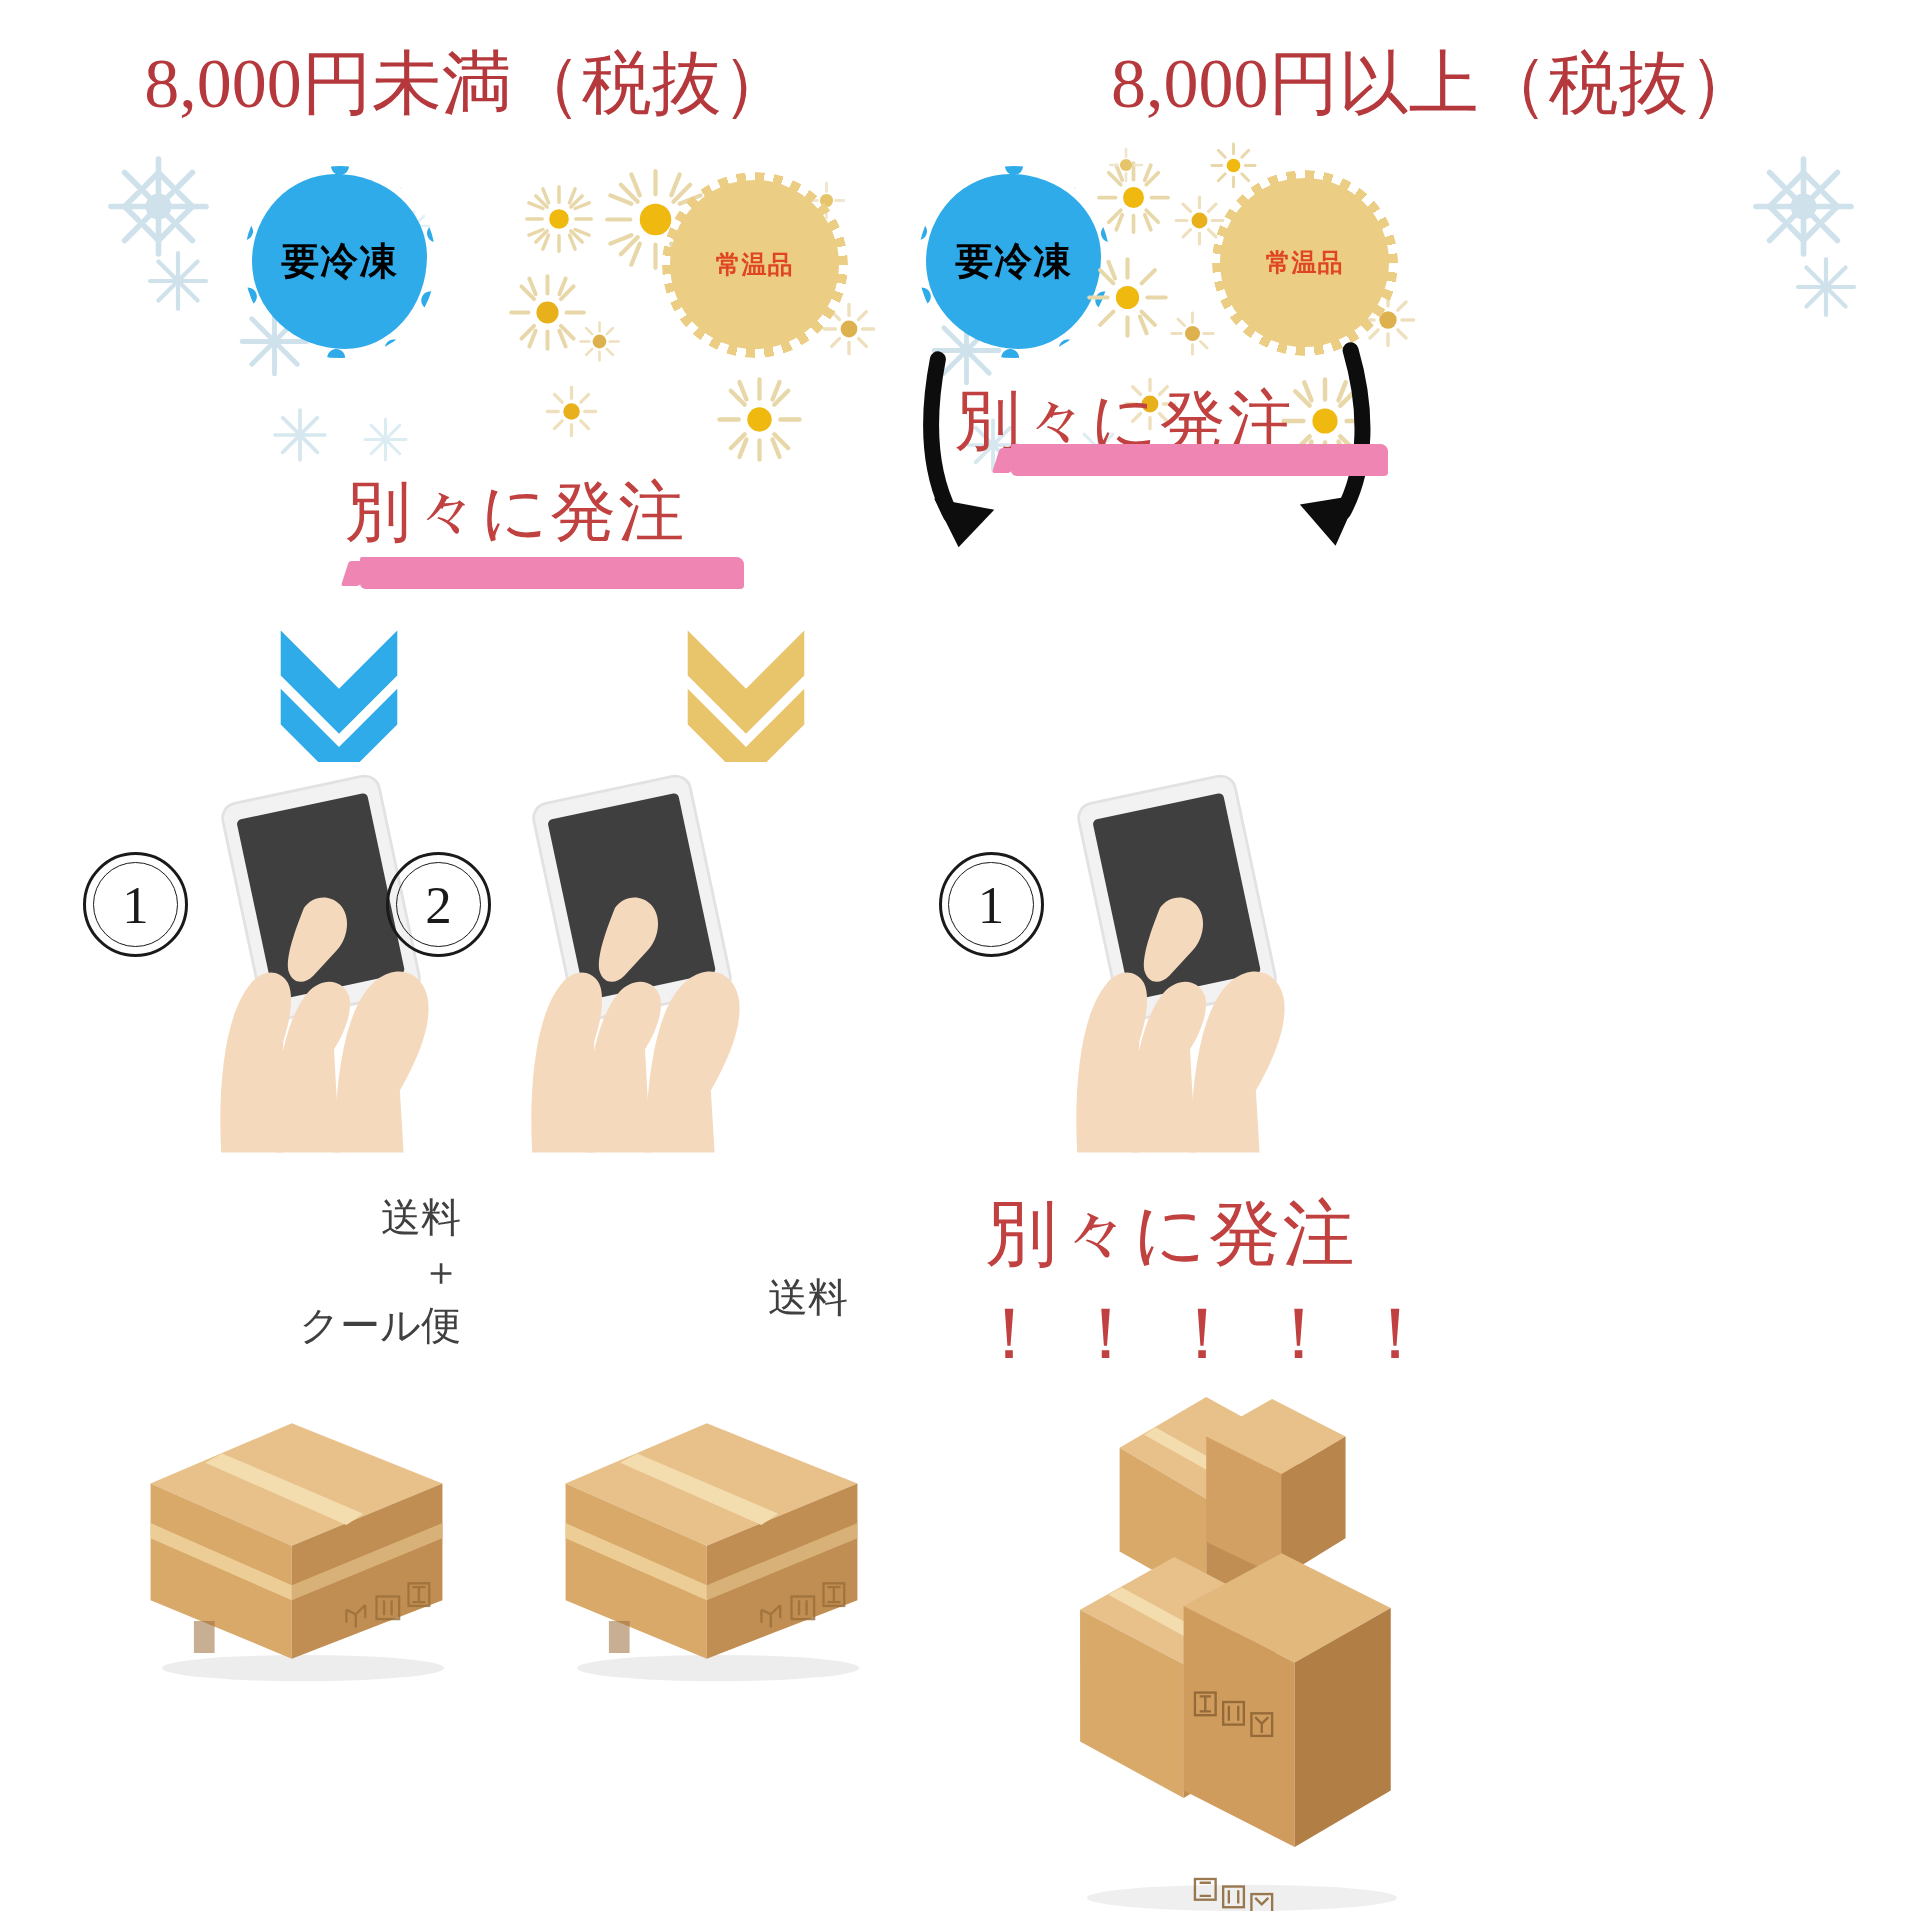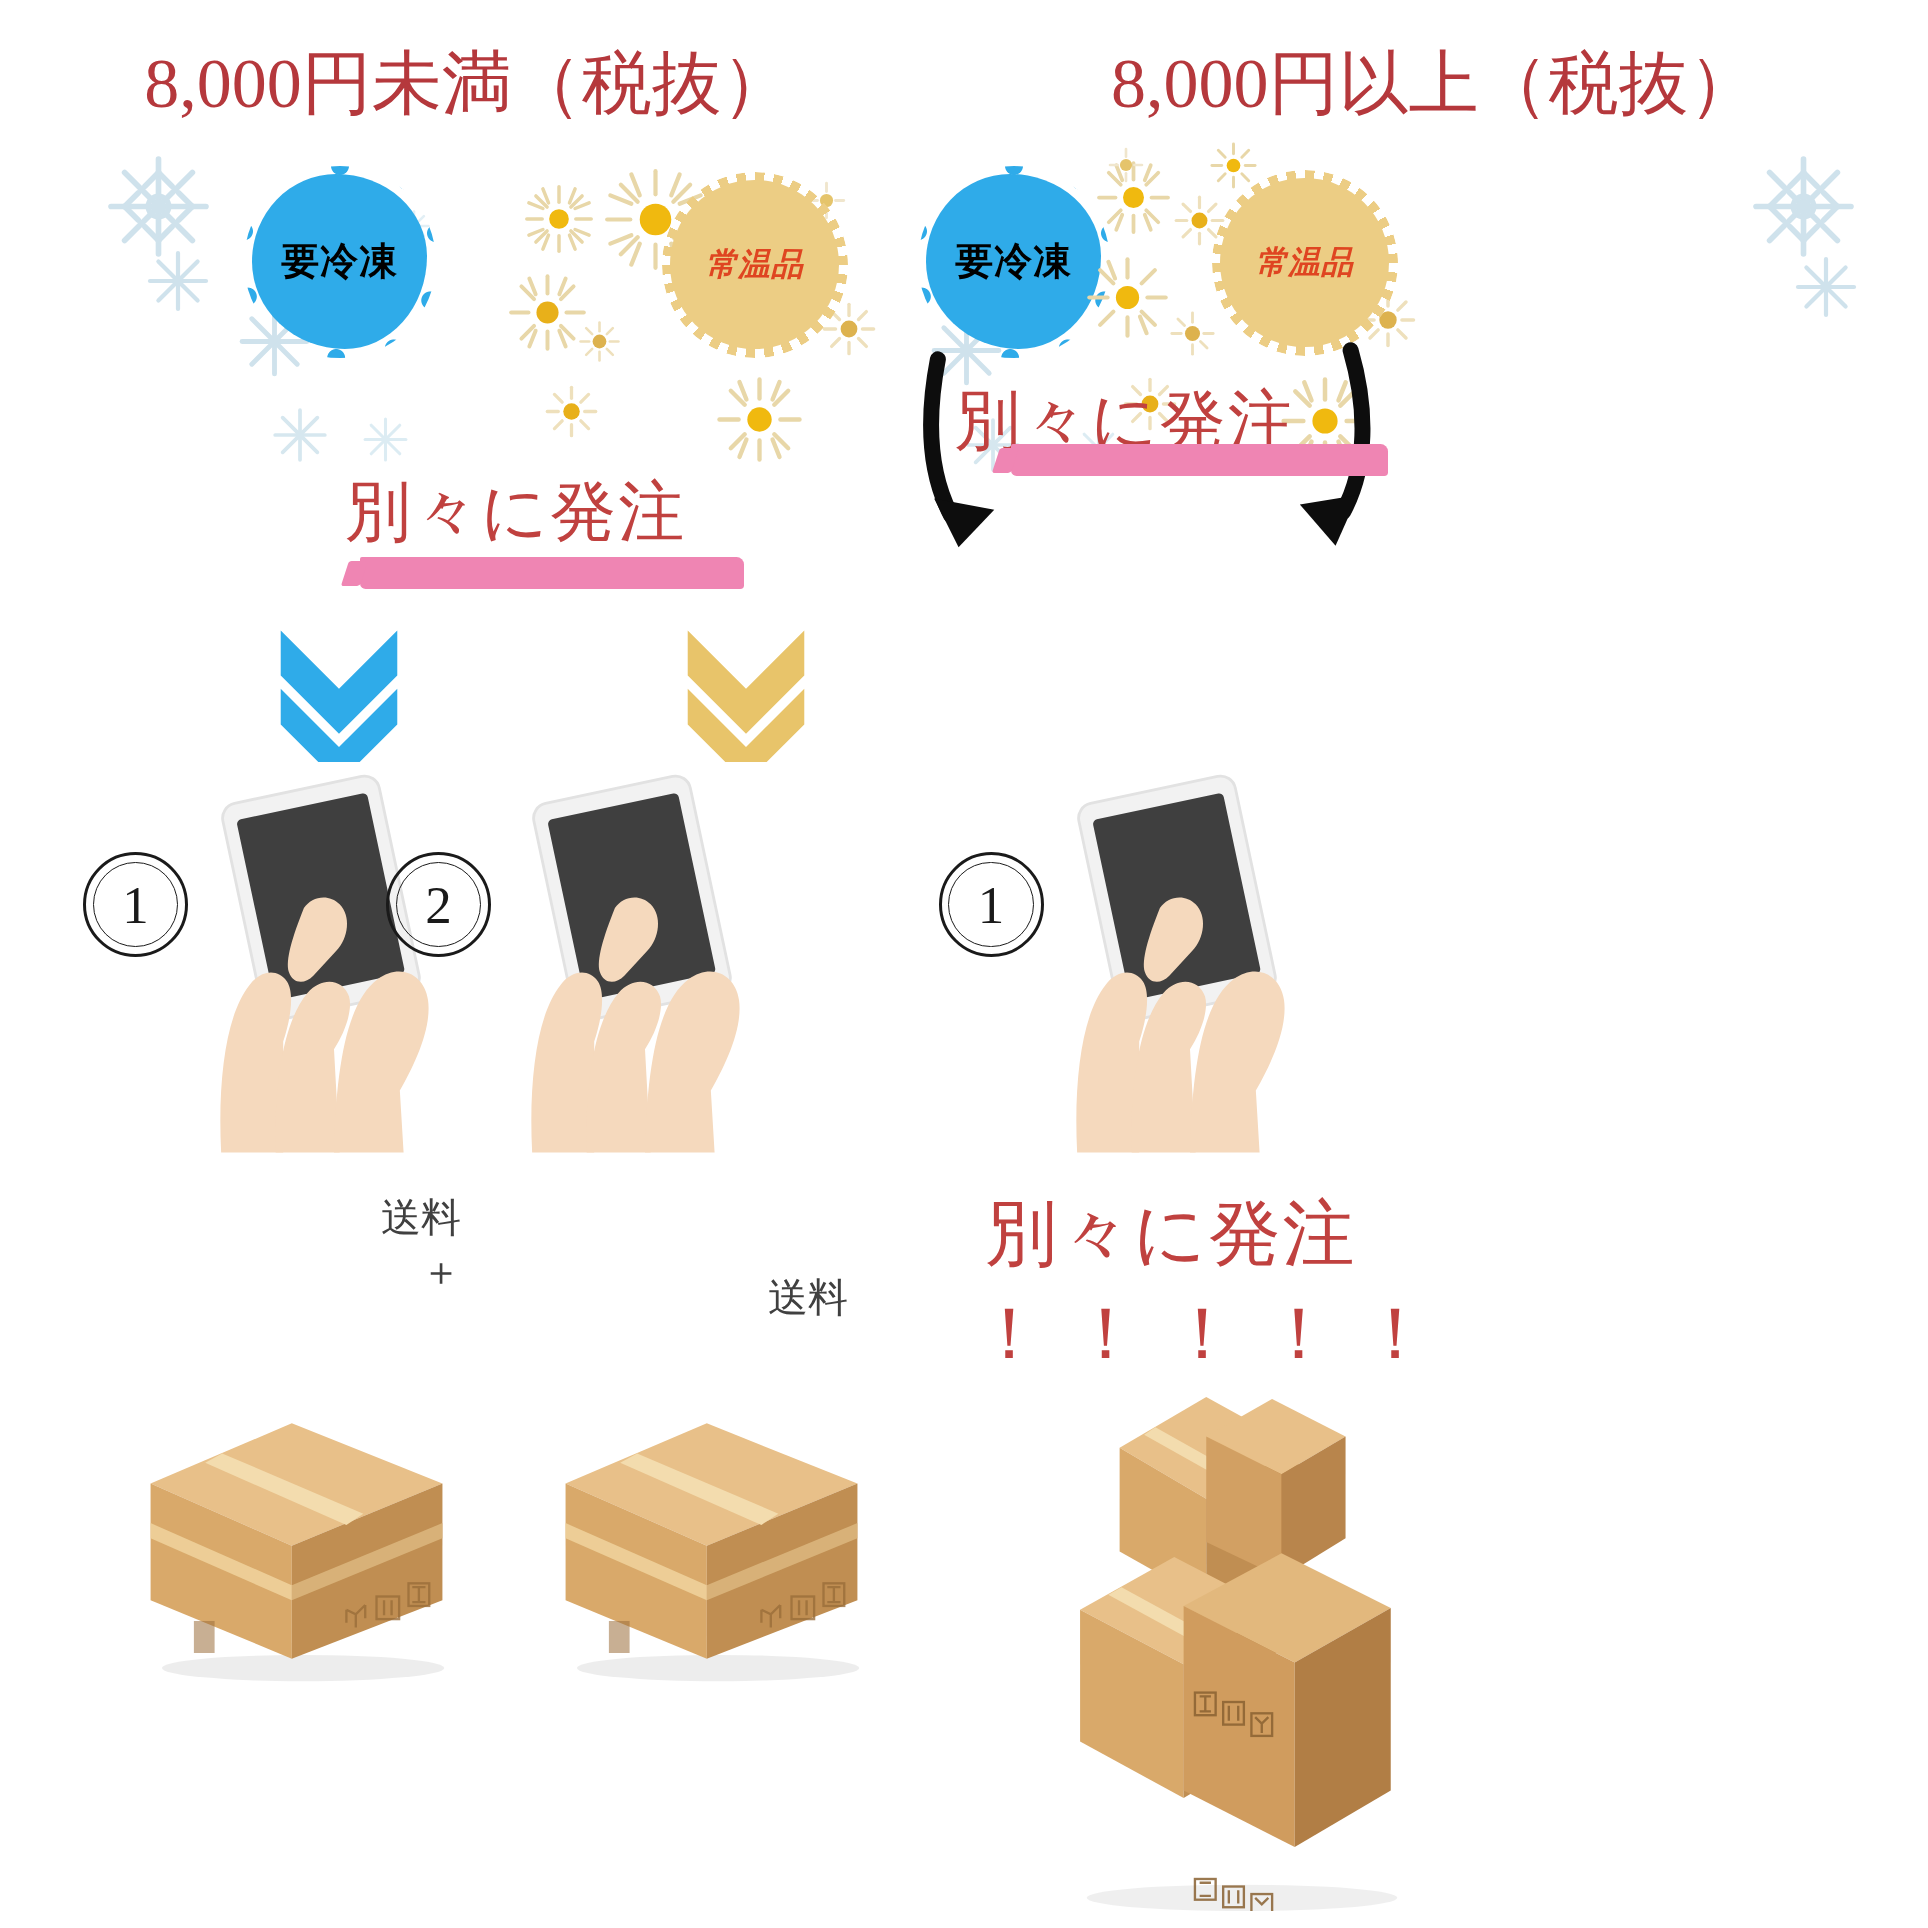--- a/index.html
+++ b/index.html
@@ -53,23 +53,22 @@
       radial-gradient(circle at 2% 68%,   #2fabe9 8.5px, transparent 9.4px),
       radial-gradient(circle at 0% 34%,   #2fabe9 8.5px, transparent 9.4px),
       radial-gradient(circle at 14% 7%,   #2fabe9 8.5px, transparent 9.4px);
     z-index:-1;
   }
   .badge-ambient {
     width:169px; height:169px;
     border-radius:50%;
     background:#eccd84;
     color:#df4521;
-    font-size:32px;
+    font-size:25px;
     letter-spacing:0.9px;
-    font-style:italic;
   }
   .badge-ambient::before{
     content:""; position:absolute; inset:-8.5px;
     border-radius:50%;
     background:
       repeating-conic-gradient(#eccd84 0 6deg, transparent 6deg 12deg);
     -webkit-mask: radial-gradient(circle, transparent 0 83px, #000 83px);
             mask: radial-gradient(circle, transparent 0 83px, #000 83px);
   }
   .badge-ambient span { position:relative; z-index:2; }
@@ -400,20 +399,21 @@
       </g>
       <path d="M20 410 C16 330 26 262 50 232 C62 216 80 214 90 228 C98 240 94 268 86 292 L86 410 Z" fill="#f5d9bd"></path>
       <path d="M78 410 C76 330 88 268 112 240 C128 222 150 226 156 244 C160 258 152 282 140 300 L146 410 Z" fill="#f5d9bd"></path>
       <path d="M108 150 C116 138 134 134 146 146 C158 158 156 182 142 196 L118 222 C108 232 96 230 92 218 C88 206 96 180 108 150 Z" fill="#f5d9bd"></path>
       <path d="M140 410 C142 318 154 250 186 226 C210 208 236 220 240 248 C244 278 226 316 210 344 L214 410 Z" fill="#f5d9bd"></path>
     </svg>
   </div>
   <div class="ship" style="left:66px;top:1182px;width:395px;">
     <div>送料</div>
     <div>＋</div>
+    <div>クール便</div>
   </div>
   <div class="box" style="left:141px;top:1403px;">
     <svg width="311" height="273" viewBox="0 0 330 290">
       <ellipse cx="172" cy="272" rx="150" ry="14" fill="#00000012"></ellipse>
       <polygon points="10,76 160,12 320,76 160,142" fill="#e8c089"></polygon>
       <polygon points="10,76 160,142 160,262 10,200" fill="#d9a96a"></polygon>
       <polygon points="160,142 320,76 320,200 160,262" fill="#c08e52"></polygon>
       <polygon points="86,44 236,108 218,120 68,54" fill="#f3dcae"></polygon>
       <polygon points="10,118 160,184 160,200 10,134" fill="#f0d39d" opacity="0.85"></polygon>
       <polygon points="160,184 320,118 320,134 160,200" fill="#dcb77f" opacity="0.85"></polygon>

